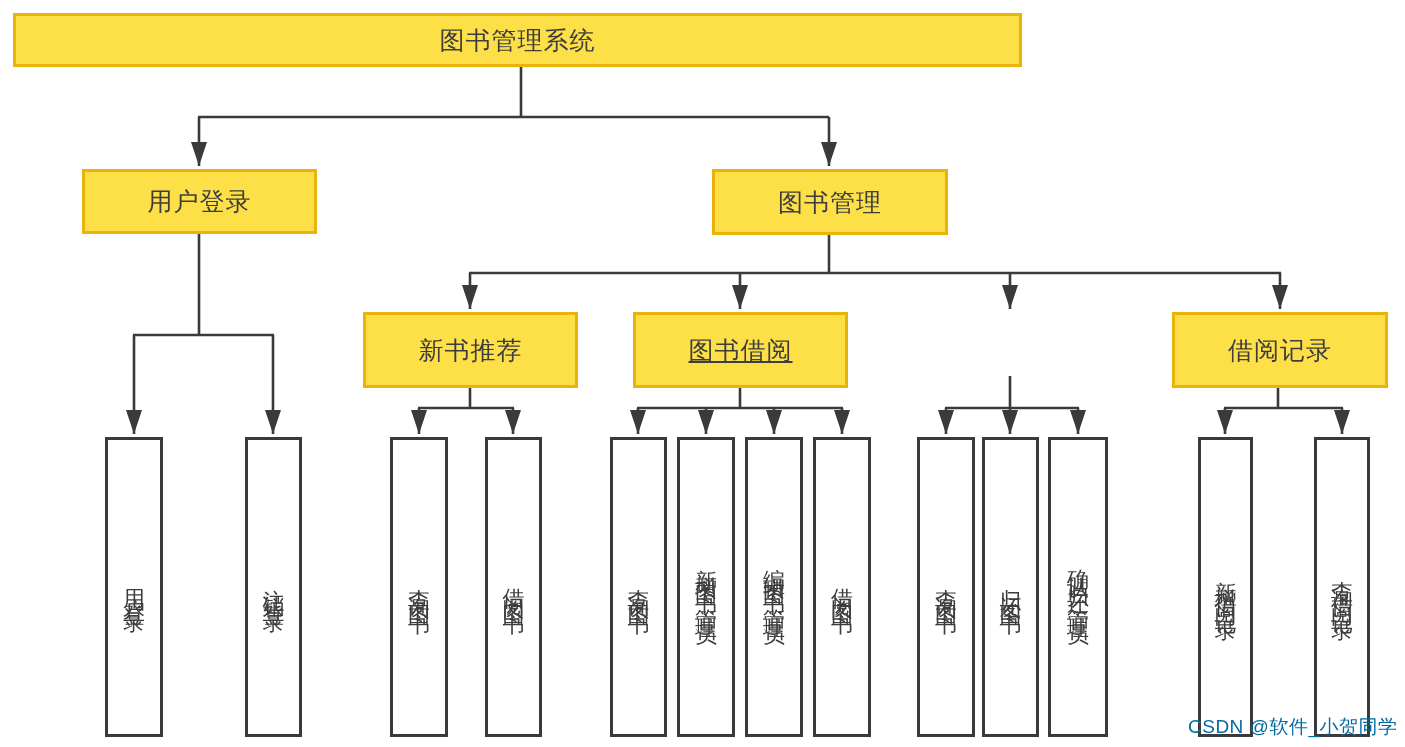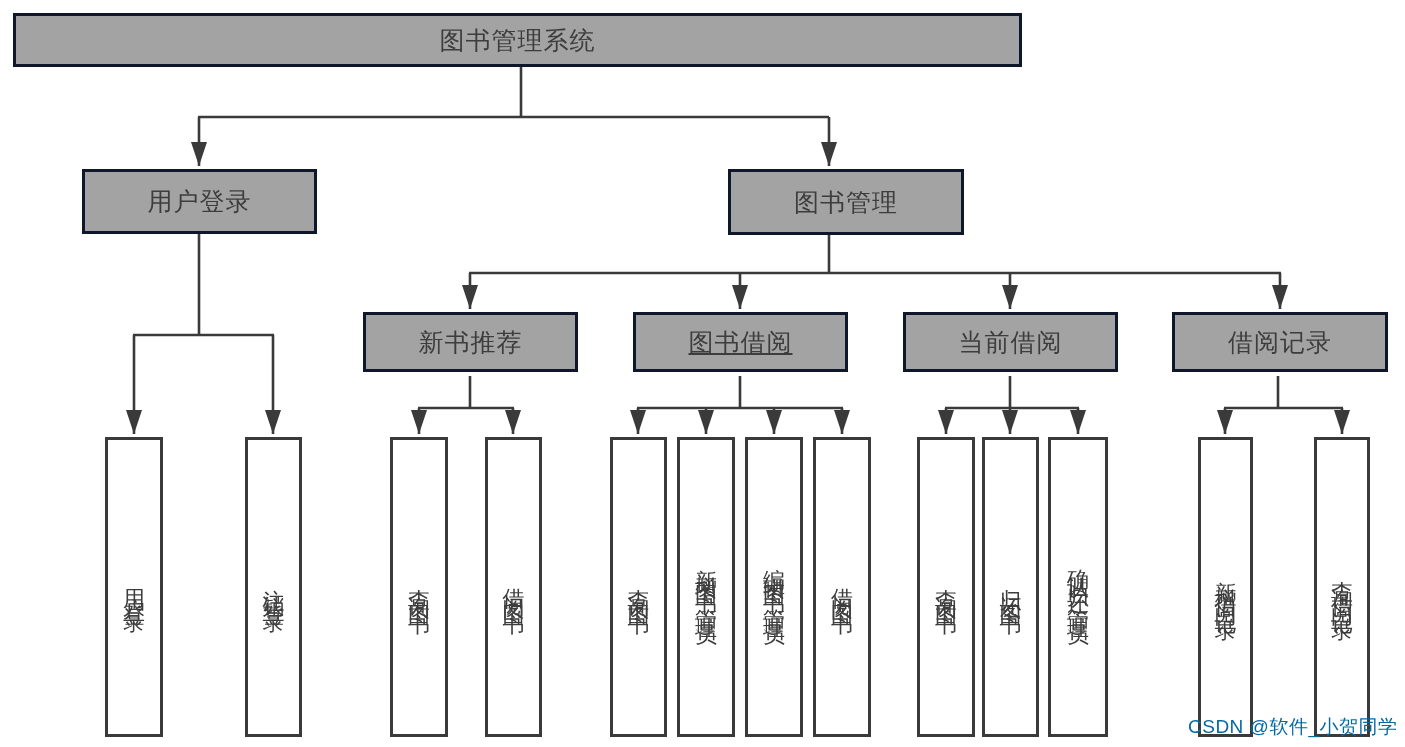--- a/index.html
+++ b/index.html
@@ -7,35 +7,35 @@
     position:relative;
     width:1405px;height:747px;
     background:#ffffff;
     font-family:"Liberation Sans","DejaVu Sans",sans-serif;
     overflow:hidden;
   }
   .wires{position:absolute;left:0;top:0;width:1405px;height:747px;}
   .box{
     position:absolute;
     box-sizing:border-box;
-    border:3px solid #0f172a;
-    background:#a3a3a3;
+    border:3px solid #eab308;
+    background:#fde047;
     color:#3d3d3d;
     display:flex;align-items:center;justify-content:center;
     font-size:25px;
     letter-spacing:1px;
     white-space:nowrap;
   }
   
   .n-root{left:13px;top:13px;width:1009px;height:54px;}
   
   .n-user{left:82px;top:169px;width:235px;height:65px;}
-  .n-mgmt{left:712px;top:169px;width:236px;height:66px;margin-left:16px;}
+  .n-mgmt{left:712px;top:169px;width:236px;height:66px;}
   
-  .lvl3{top:312px;height:60px;}
+  .lvl3{top:312px;height:76px;}
   .n-new{left:363px;width:215px;}
   .n-borrow{left:633px;width:215px;text-decoration:underline;}
   .n-current{left:903px;width:215px;}
   .n-record{left:1172px;width:216px;}
   
   .vbox{
     position:absolute;top:437px;height:300px;
     box-sizing:border-box;border:3px solid #3a3a3a;background:#fff;
     display:flex;align-items:center;justify-content:center;
   }
@@ -124,21 +124,20 @@
     </g>
   </svg>
 
   <div class="box n-root">图书管理系统</div>
 
   <div class="box n-user">用户登录</div>
   <div class="box n-mgmt">图书管理</div>
 
   <div class="box lvl3 n-new">新书推荐</div>
   <div class="box lvl3 n-borrow">图书借阅</div>
-  <div class="box lvl3 n-current">当前借阅</div>
   <div class="box lvl3 n-record">借阅记录</div>
 
   <div class="vbox v0">
     <span>用户登录</span>
   </div>
   <div class="vbox v1">
     <span>注销登录</span>
   </div>
   <div class="vbox v2">
     <span>查询图书</span>

